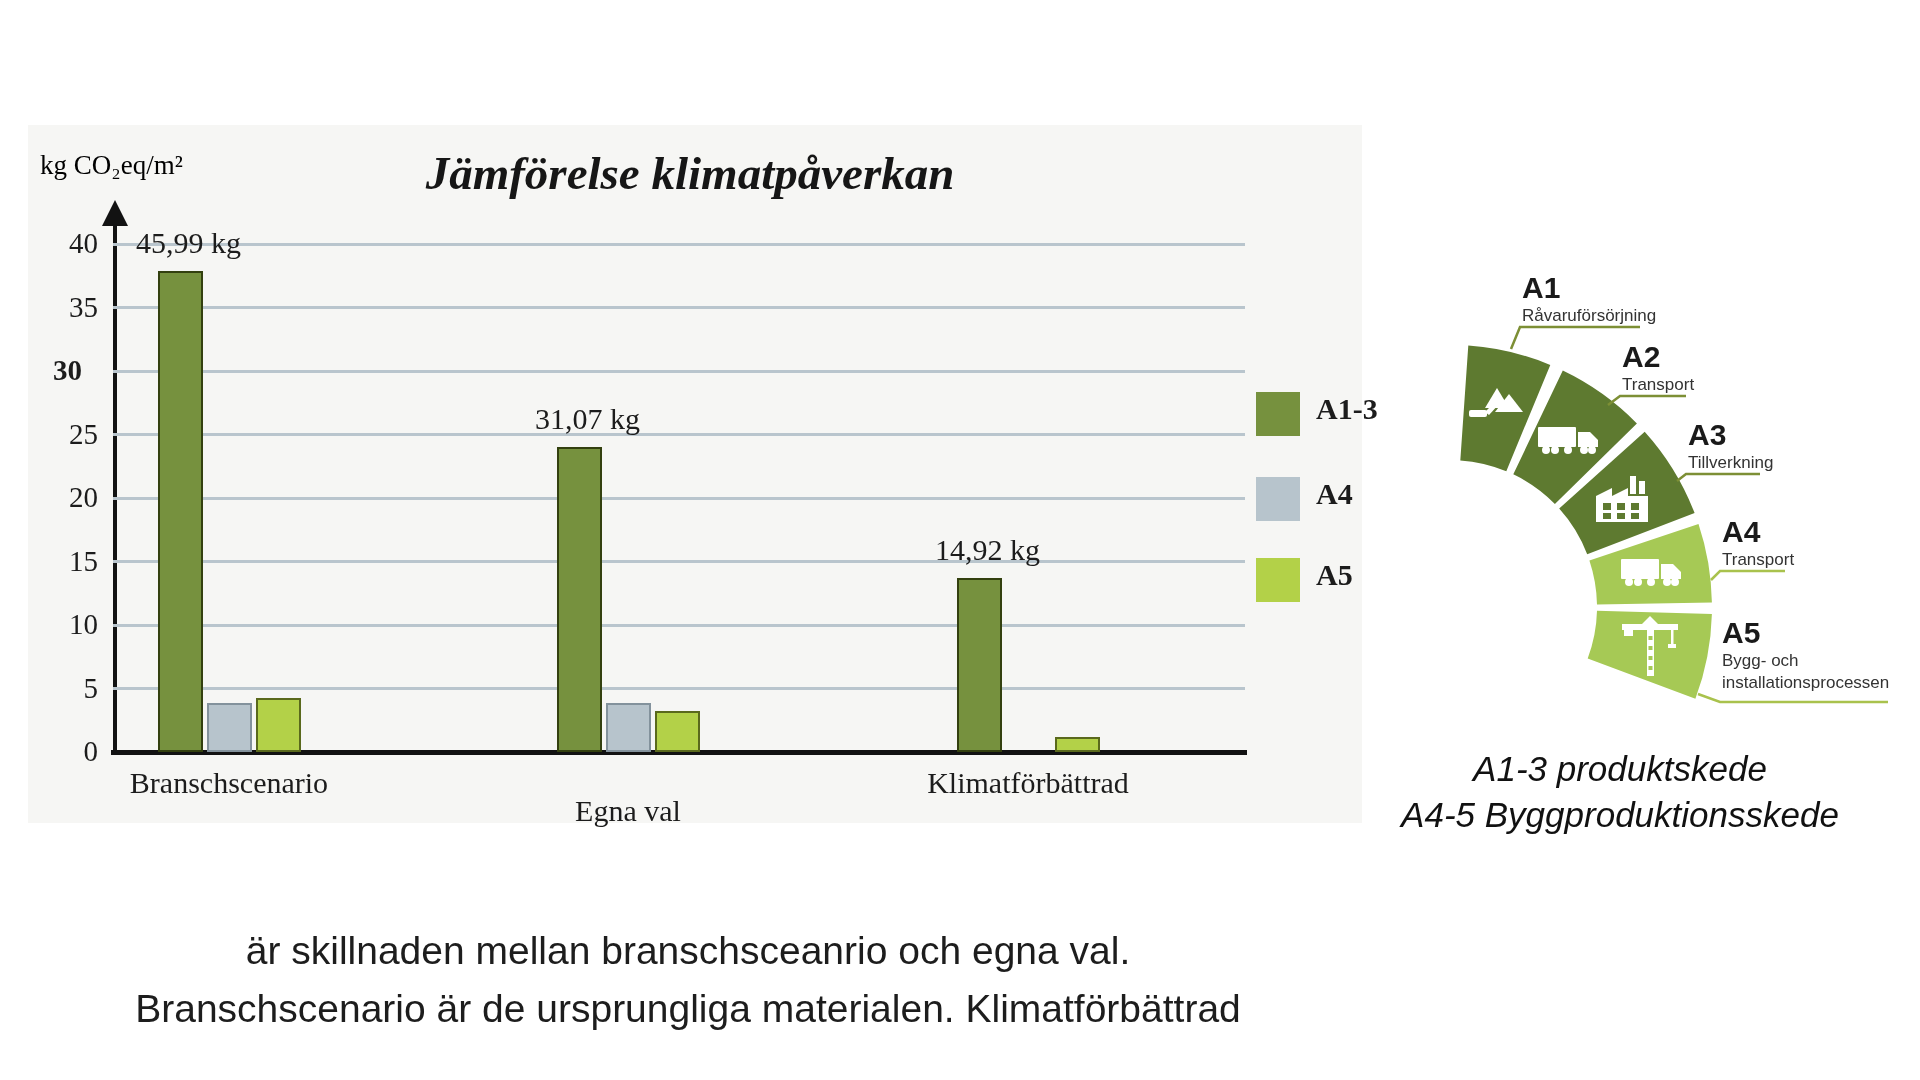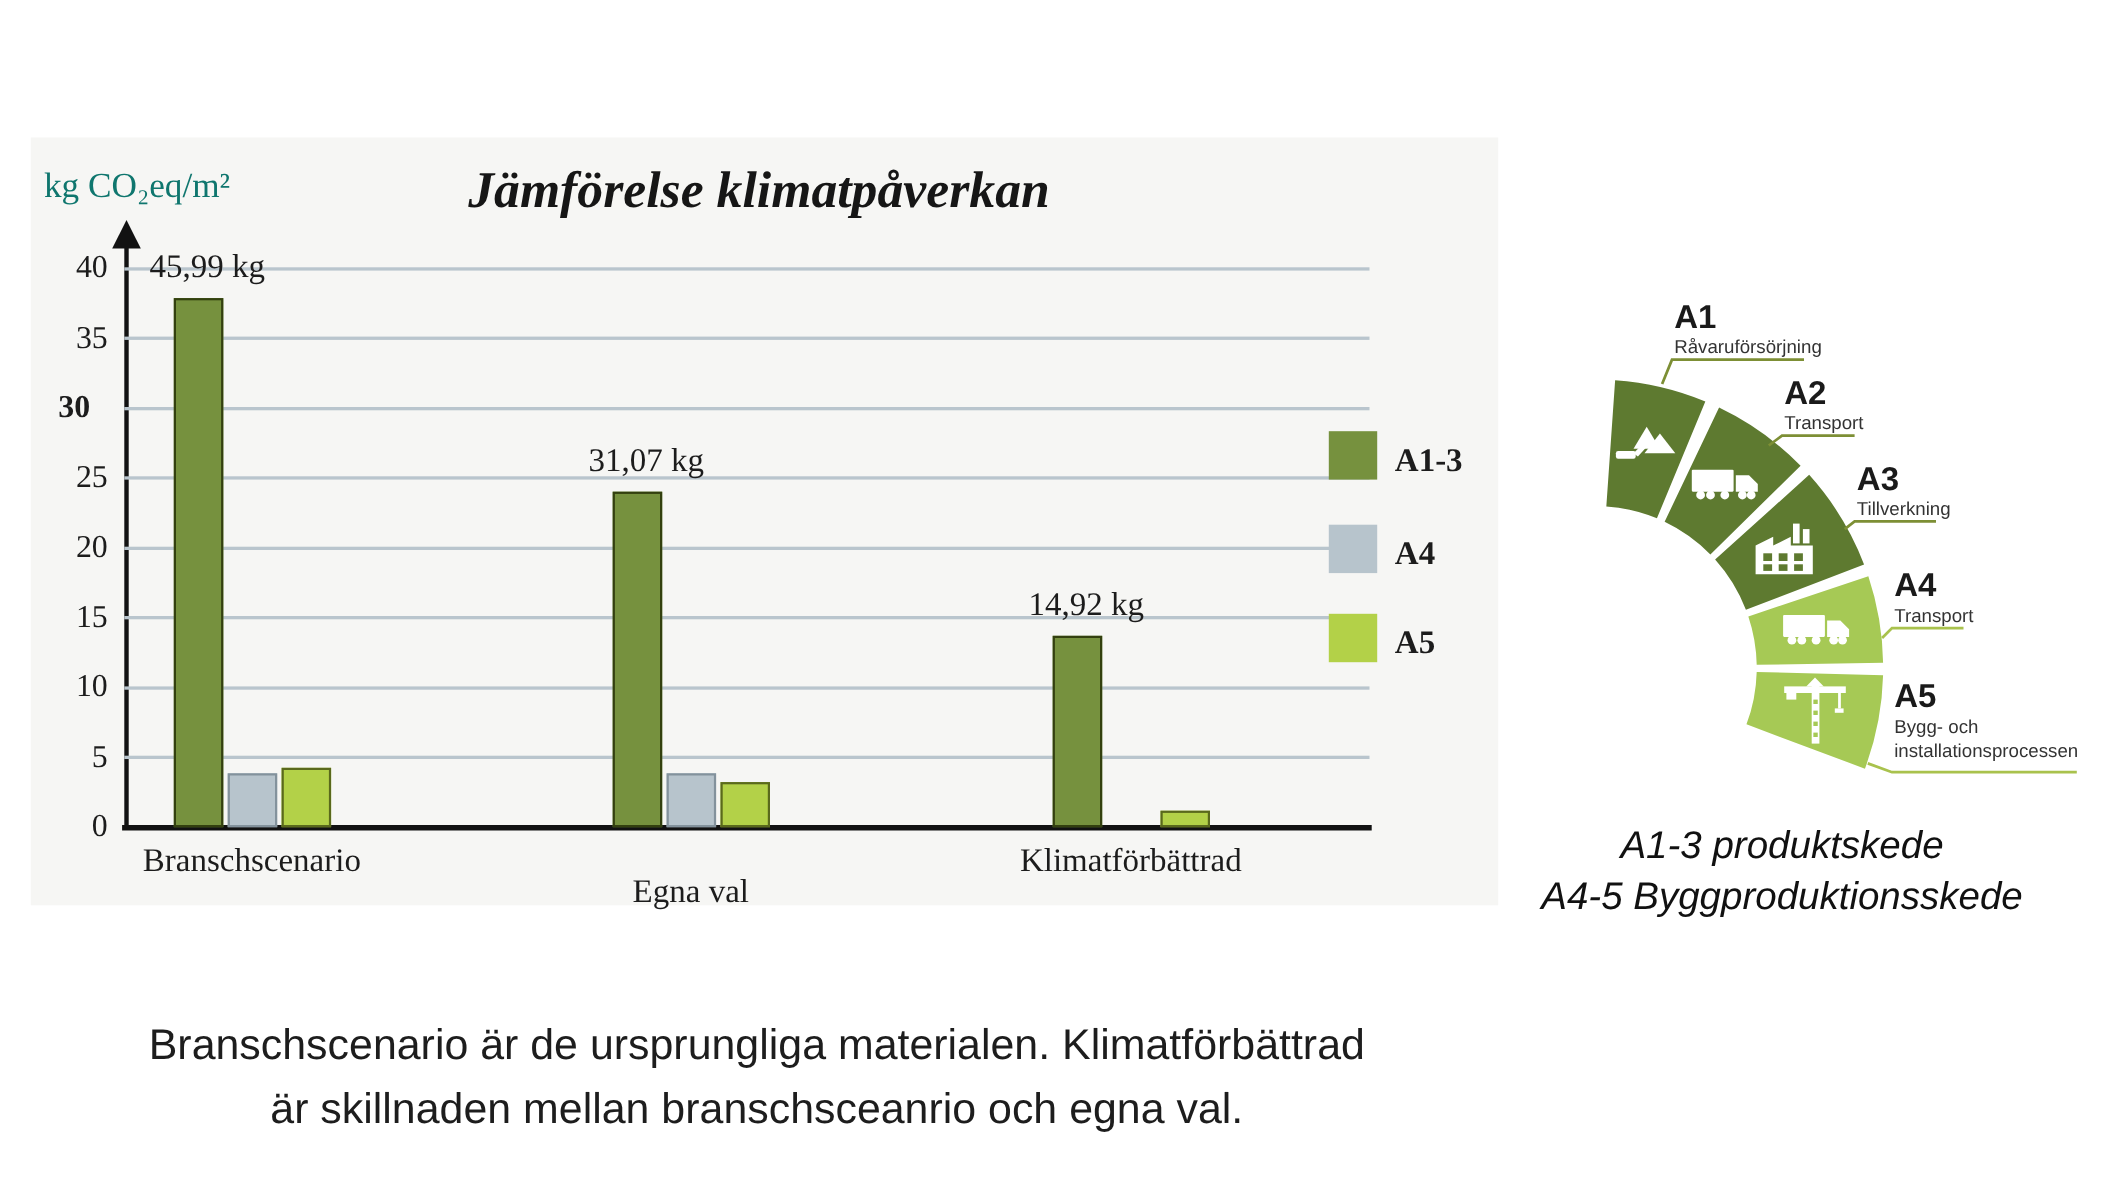--- a/index.html
+++ b/index.html
@@ -12,22 +12,22 @@
   .tick-label{position:absolute;width:60px;text-align:right;font-size:29px;color:#1c1c1c;}
   .bar{position:absolute;box-sizing:border-box;}
   .total-label{position:absolute;width:220px;font-size:30px;color:#1c1c1c;}
   .x-label{position:absolute;width:280px;text-align:center;font-size:30px;color:#1c1c1c;}
   #y-axis-line{left:113px;top:222px;width:4px;height:532px;background:#121212;}
   #y-axis-arrow{left:102px;top:200px;width:0;height:0;border-left:13px solid transparent;
       border-right:13px solid transparent;border-bottom:26px solid #121212;}
   #x-axis-line{left:111px;top:750px;width:1136px;height:5px;background:#121212;}
   #chart-title{left:300px;top:146px;width:780px;text-align:center;font-size:47px;
       font-weight:bold;font-style:italic;color:#161616;}
-  #y-axis-unit{left:40px;top:150px;width:260px;font-size:32px;color:#0f766e;}
-  .legend-entry{position:absolute;left:1208px;display:flex;align-items:flex-end;}
+  #y-axis-unit{left:40px;top:150px;width:260px;font-size:27px;color:#000000;}
+  .legend-entry{position:absolute;left:1256px;display:flex;align-items:flex-start;}
   .legend-swatch{width:44px;height:44px;display:inline-block;}
   .legend-text{margin-left:16px;font-size:30px;font-weight:bold;color:#1c1c1c;}
   #fan-svg{left:1440px;top:250px;}
   .fan-label{font-family:"Liberation Sans",sans-serif;font-weight:bold;font-size:30px;fill:#1a1a1a;}
   .fan-sublabel{font-family:"Liberation Sans",sans-serif;font-size:17px;fill:#333333;}
   .fan-leader{fill:none;stroke-width:2.5;}
   #fan-caption{left:1360px;top:746px;width:520px;text-align:center;
       font-family:"Liberation Sans",sans-serif;font-style:italic;font-size:35px;
       color:#111111;line-height:46px;}
   #bottom-caption{left:80px;top:922px;width:1216px;text-align:center;
@@ -173,15 +173,15 @@
   <text class="fan-sublabel" x="282" y="438">installationsprocessen</text>
   <polyline class="fan-leader" points="448,452 280,452 258,444" stroke="#a9c24d"></polyline>
 </svg>
 
 <div class="abs" id="fan-caption">
   <div>A1-3 produktskede</div>
   <div>A4-5 Byggproduktionsskede</div>
 </div>
 
 <div class="abs" id="bottom-caption">
+  <div>är skillnaden mellan branschsceanrio och egna val.</div>
   <div>Branschscenario är de ursprungliga materialen. Klimatförbättrad</div>
-  <div>är skillnaden mellan branschsceanrio och egna val.</div>
 </div>
 
 </body></html>

